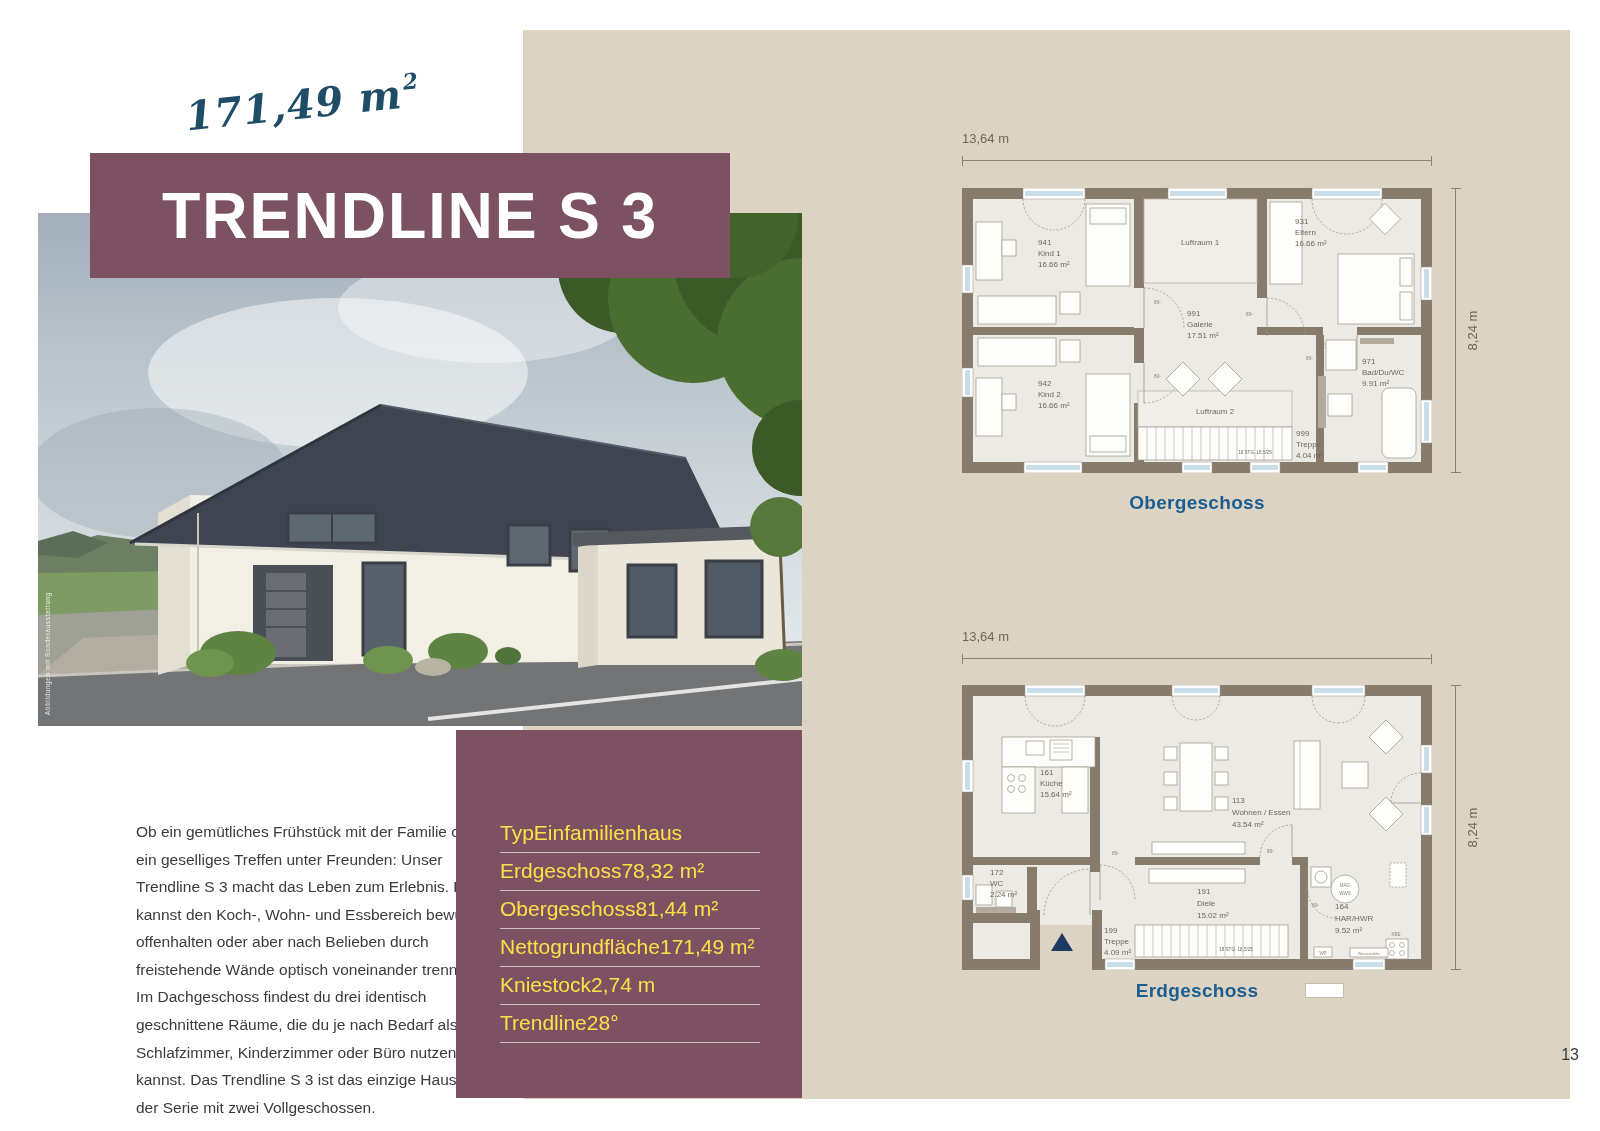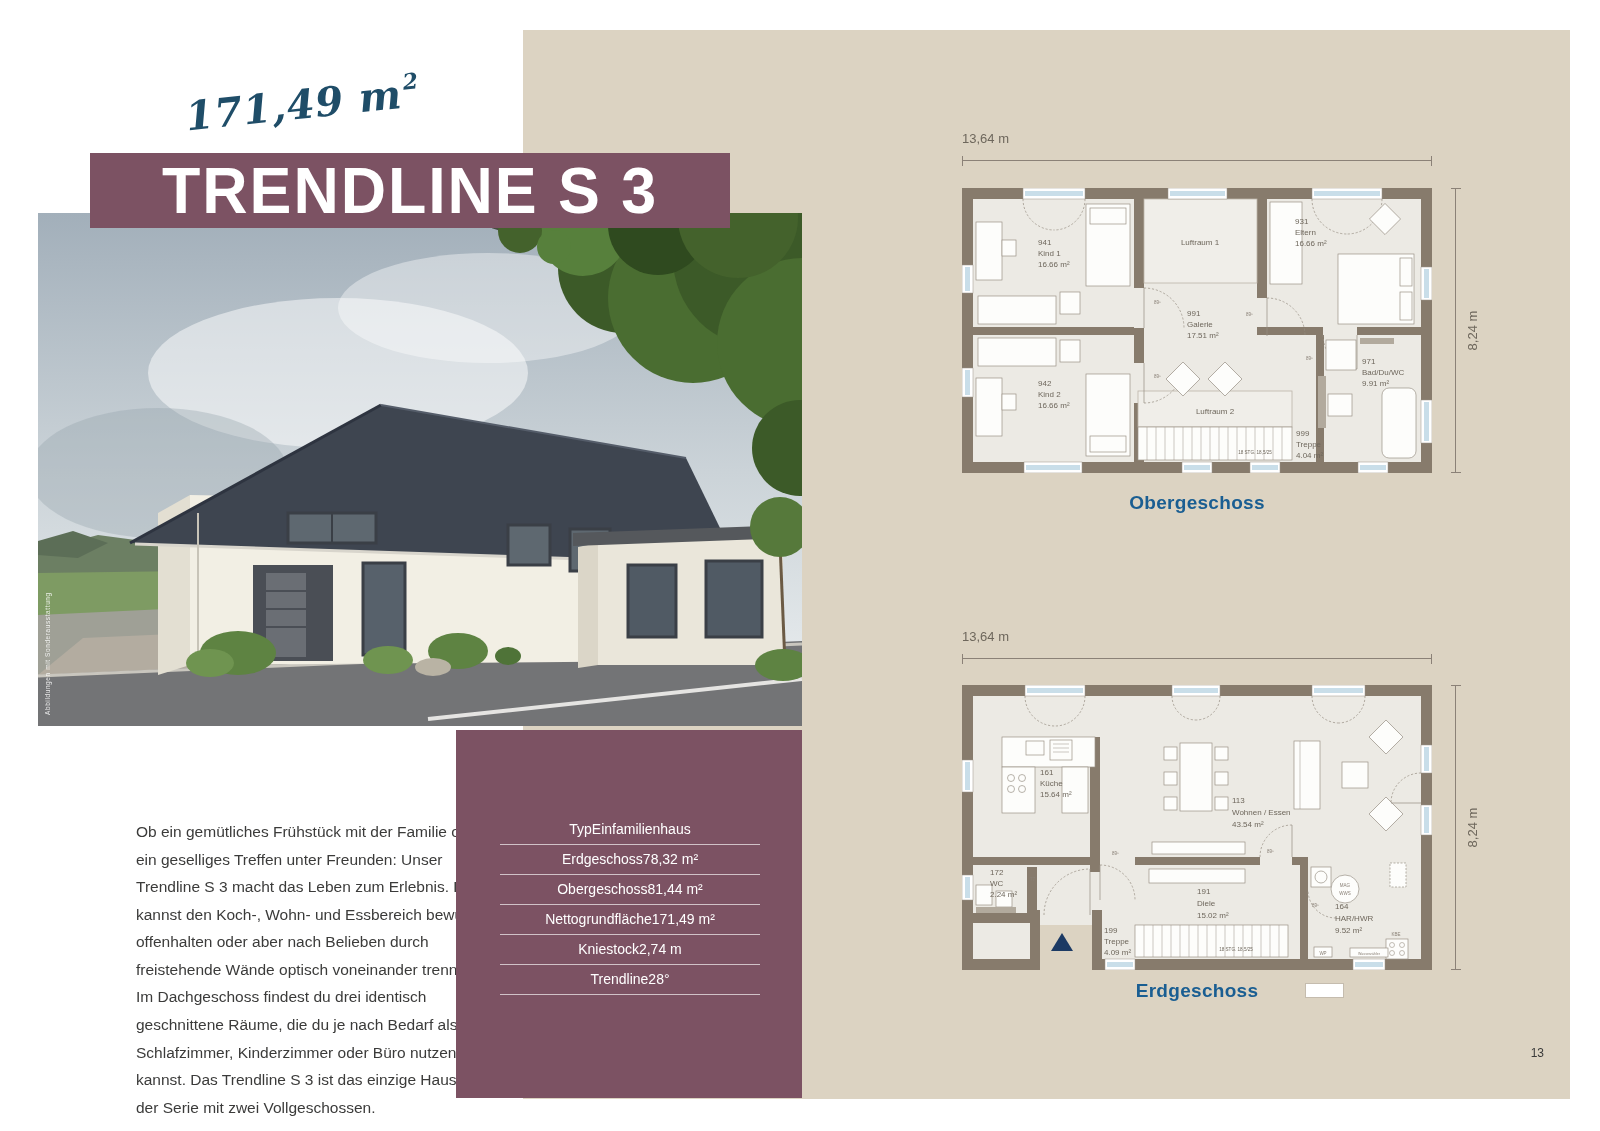--- a/index.html
+++ b/index.html
@@ -10,60 +10,60 @@
   
   .beige-panel{left:523px;top:30px;width:1047px;height:1069px;background:#DCD3C2;}
 
   
   .hand{left:185px;top:78px;width:260px;color:#1F4D68;
         font-family:"DejaVu Serif",serif;font-style:italic;font-weight:bold;
         font-size:40px;transform:rotate(-6deg);letter-spacing:1px;}
   .hand sup{font-size:22px;vertical-align:18px;margin-left:2px;}
 
   
-  .banner{left:90px;top:153px;width:640px;height:75px;background:#7C5263;
+  .banner{left:90px;top:153px;width:640px;height:125px;background:#7C5263;
           display:flex;align-items:center;justify-content:center;}
   .banner span{color:#ffffff;font-size:64px;font-weight:bold;letter-spacing:2px;
                transform:scaleX(0.98);white-space:nowrap;}
 
   
   .photo{left:38px;top:213px;width:764px;height:513px;overflow:hidden;}
   .photo svg{display:block;}
   .photo-caption{left:6px;top:502px;transform:rotate(-90deg);transform-origin:0 0;
                  color:rgba(255,255,255,.85);font-size:6.5px;letter-spacing:.6px;white-space:nowrap;}
 
   
   .intro{left:88px;top:818px;width:360px;color:#3B3B3A;font-size:15.5px;line-height:1.78;margin-left:48px;}
 
   
   .spec-block{left:456px;top:730px;width:346px;height:368px;background:#7C5263;
               box-sizing:border-box;padding:85px 42px 0 44px;}
-  .spec-row{display:flex;justify-content:center;align-items:baseline;
+  .spec-row{display:flex;justify-content:flex-start;align-items:baseline;
             border-bottom:1px solid rgba(255,255,255,.65);
-            padding:6px 0 7px 0;color:#ffffff;font-size:14px;}
+            padding:6px 0 7px 0;color:#fde047;font-size:21px;}
   .spec-row .v{text-align:right;}
 
   
   .plan{left:962px;width:470px;height:285px;}
   .plan-og{top:188px;} .plan-eg{top:685px;}
   .dim-h{left:962px;width:470px;height:0;border-top:1px solid #8B8177;}
   .dim-h::before,.dim-h::after{content:"";position:absolute;top:-5px;width:1px;height:10px;background:#8B8177;}
   .dim-h::before{left:0;} .dim-h::after{right:0;}
   .dim-v{left:1455px;width:0;height:285px;border-left:1px solid #8B8177;}
   .dim-v::before,.dim-v::after{content:"";position:absolute;left:-5px;width:10px;height:1px;background:#8B8177;}
   .dim-v::before{top:0;} .dim-v::after{bottom:0;}
   .dim-label{color:#6E675C;font-size:13px;}
   .dim-label.h{left:962px;width:470px;text-align:left;}
   .dim-label.v{left:1432px;width:80px;text-align:center;transform:rotate(-90deg);}
   .plan-title{left:962px;width:470px;text-align:center;color:#1A5E92;
               font-size:19px;font-weight:bold;letter-spacing:.3px;}
 
   .ext-step{left:1305px;top:983px;width:37px;height:13px;background:#ffffff;border:1px solid #C5BCAE;}
 
-  .page-num{left:1484px;top:1046px;width:60px;text-align:right;color:#3B3B3A;font-size:12px;}
+  .page-num{left:1519px;top:1046px;width:60px;text-align:right;color:#3B3B3A;font-size:16px;}
 
   
   .plan .wall{fill:#877B6C;}
   .plan .floor{fill:#ECEAE4;}
   .plan .void{fill:#F0EEE9;stroke:#BCB5A9;stroke-width:.8;}
   .plan .sill{fill:#ffffff;stroke:#9A9287;stroke-width:.5;}
   .plan .glass{fill:#C9DEE9;}
   .plan .fur{fill:#FDFDFB;stroke:#9A9287;stroke-width:.7;}
   .plan .gfix{fill:#B2AA9D;}
   .plan .arc{fill:none;stroke:#978E82;stroke-width:.7;stroke-dasharray:2.2 1.8;}

